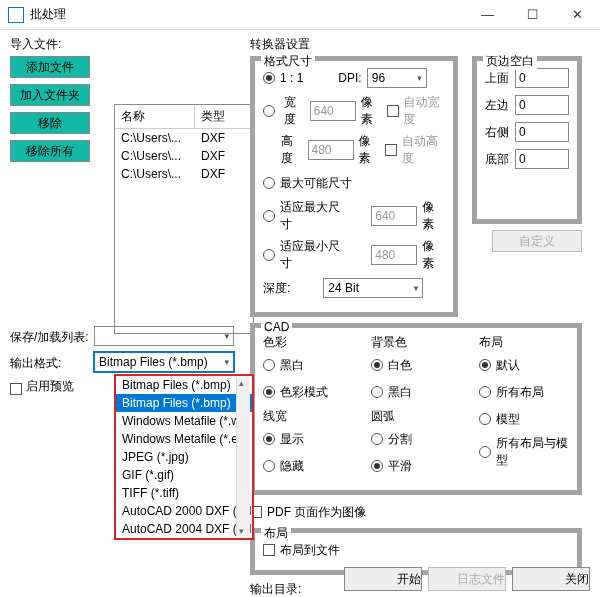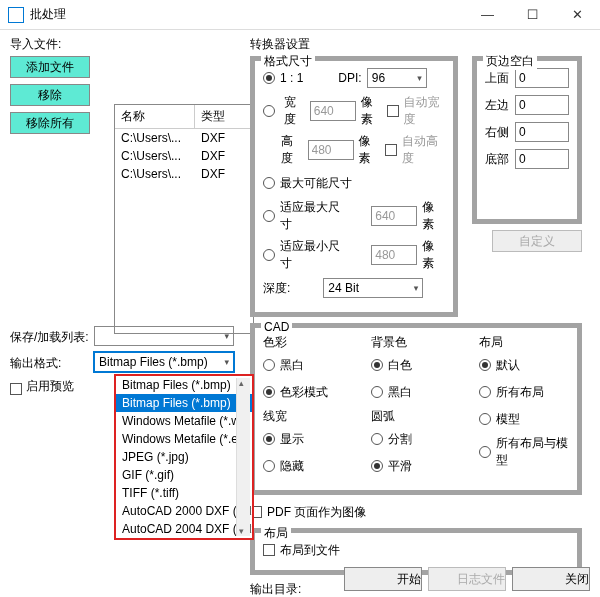--- a/index.html
+++ b/index.html
@@ -5,21 +5,21 @@
 *{box-sizing:border-box;margin:0;padding:0;font-family:"Microsoft YaHei","SimSun",sans-serif;font-size:12px}
 body{background:#fff;width:600px;height:597px;overflow:hidden}
 .titlebar{height:30px;background:#fff;border-bottom:1px solid #ddd;display:flex;align-items:center;padding-left:8px}
 .titlebar-icon{width:16px;height:16px;border:1px solid #0078d4;margin-right:6px}
 .titlebar-btns{margin-left:auto;display:flex}
 .titlebar-btns div{width:45px;height:30px;display:flex;align-items:center;justify-content:center;font-size:13px;color:#333}
 .main{display:flex;padding:6px 18px 6px 10px;gap:8px}
 .left{width:232px}
 .right{flex:1}
 .lbl{margin-bottom:3px}
-.btn{display:block;width:80px;height:22px;border:1px solid #888;background:#5eead4;text-align:center;line-height:20px;margin-bottom:6px}
+.btn{display:block;width:80px;height:22px;border:1px solid #888;background:#14b8a6;text-align:center;line-height:20px;margin-bottom:6px}
 .listbox{border:1px solid #888;position:absolute;left:104px;top:68px;width:140px;height:230px}
 .listhdr{display:flex;border-bottom:1px solid #ccc;background:#fff}
 .listhdr div{padding:3px 6px;border-right:1px solid #ccc}
 .listrow{display:flex}
 .listrow div{padding:2px 6px;white-space:nowrap;overflow:hidden}
 .col1{width:80px}.col2{width:56px}
 .toprow{position:relative;height:240px}
 .midrow{margin-top:50px}
 .row{display:flex;align-items:flex-end;margin-bottom:6px;gap:4px}
 .row .rlbl{width:80px}
@@ -68,20 +68,21 @@
     <div>☐</div>
     <div>✕</div>
   </div>
 </div>
 
 <div class="main">
   <div class="left leftwrap">
     <div class="toprow">
       <div class="lbl">导入文件:</div>
       <div class="btn">添加文件</div>
+      <div class="btn">加入文件夹</div>
       <div class="btn">移除</div>
       <div class="btn">移除所有</div>
       <div class="listbox">
         <div class="listhdr">
           <div class="col1">名称</div>
           <div class="col2">类型</div>
         </div>
         <div class="listrow">
             <div class="col1">C:\Users\...</div>
             <div class="col2">DXF</div>

